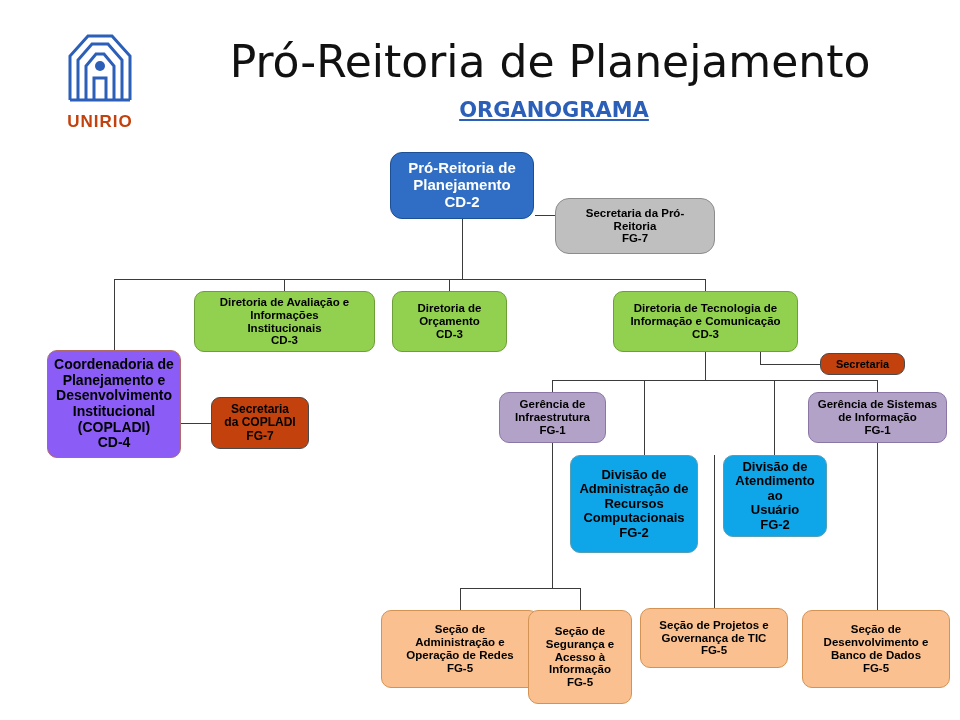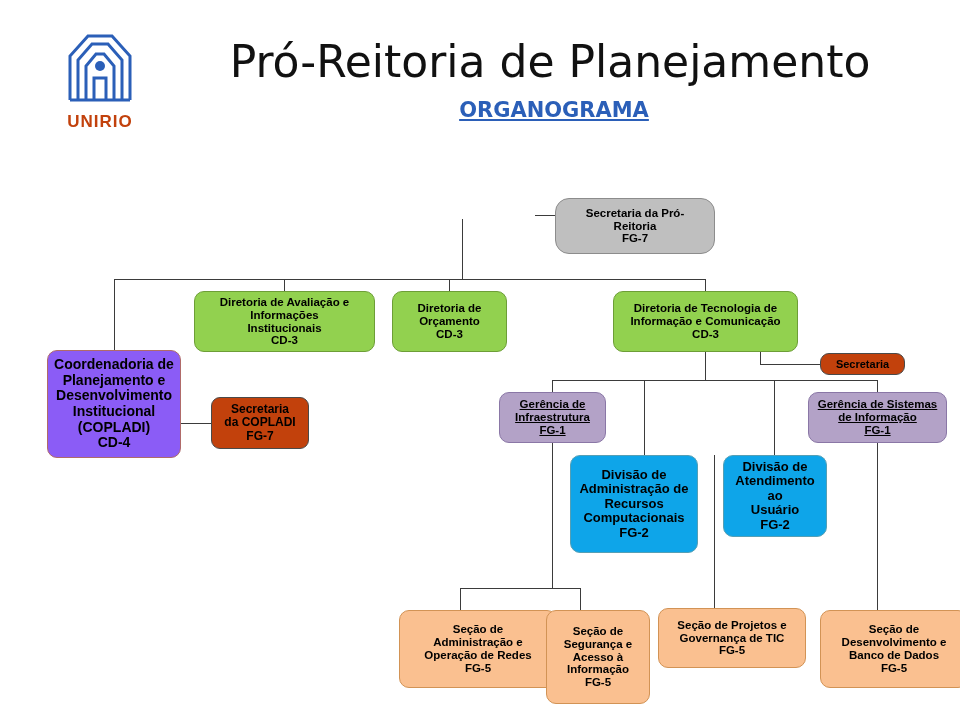--- a/index.html
+++ b/index.html
@@ -115,32 +115,30 @@
     border-radius: 9px;
     font-size: 12px;
   }
   .node.white.small {
     font-size: 11px;
   }
   .node.purple {
     background: #b3a2c7;
     border-color: #8a77a6;
     font-size: 11.5px;
-    text-decoration: underline;
   }
   .node.teal {
     background: #0ea5e9;
     border-color: #559fb5;
     font-size: 13px;
   }
   .node.orange {
     background: #fac090;
     border-color: #d29355;
     font-size: 11.5px;
-    margin-left: 18px;
   }
 </style>
 </head>
 <body>
 
 <div id="stage">
 
   <div id="logo">
     <svg width="120" height="90" viewBox="0 0 120 90" aria-hidden="true">
       <g fill="none" stroke="#2b5fb8" stroke-width="3">
@@ -183,20 +181,23 @@
 
   <div class="line v" style="left:552px; top:443px; height:145px;"></div>
   <div class="line h" style="left:460px; top:588px; width:120px;"></div>
   <div class="line v" style="left:460px; top:588px; height:22px;"></div>
   <div class="line v" style="left:580px; top:588px; height:22px;"></div>
 
   <div class="line v" style="left:714px; top:455px; height:153px;"></div>
 
   <div class="line v" style="left:877px; top:443px; height:167px;"></div>
 
+  <div class="node root" style="left:390px; top:152px; width:144px; height:67px;">Pró-Reitoria de
+Planejamento
+CD-2</div>
 
   <div class="node gray" style="left:555px; top:198px; width:160px; height:56px;">Secretaria da Pró-
 Reitoria
 FG-7</div>
 
   <div class="node red" style="left:47px; top:350px; width:134px; height:108px;">Coordenadoria de
 Planejamento e
 Desenvolvimento
 Institucional
 (COPLADI)

